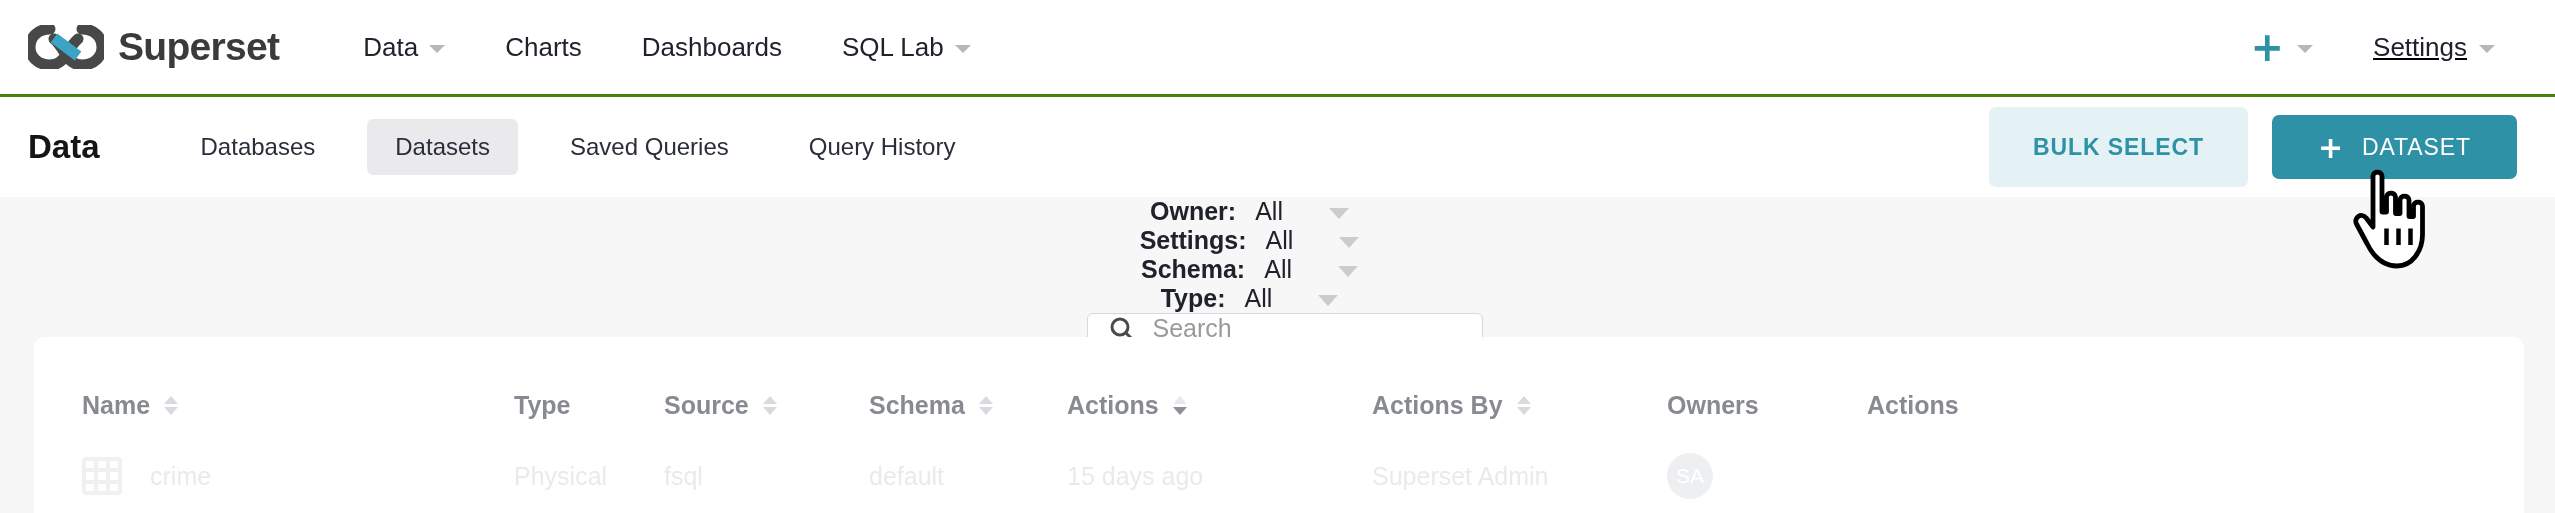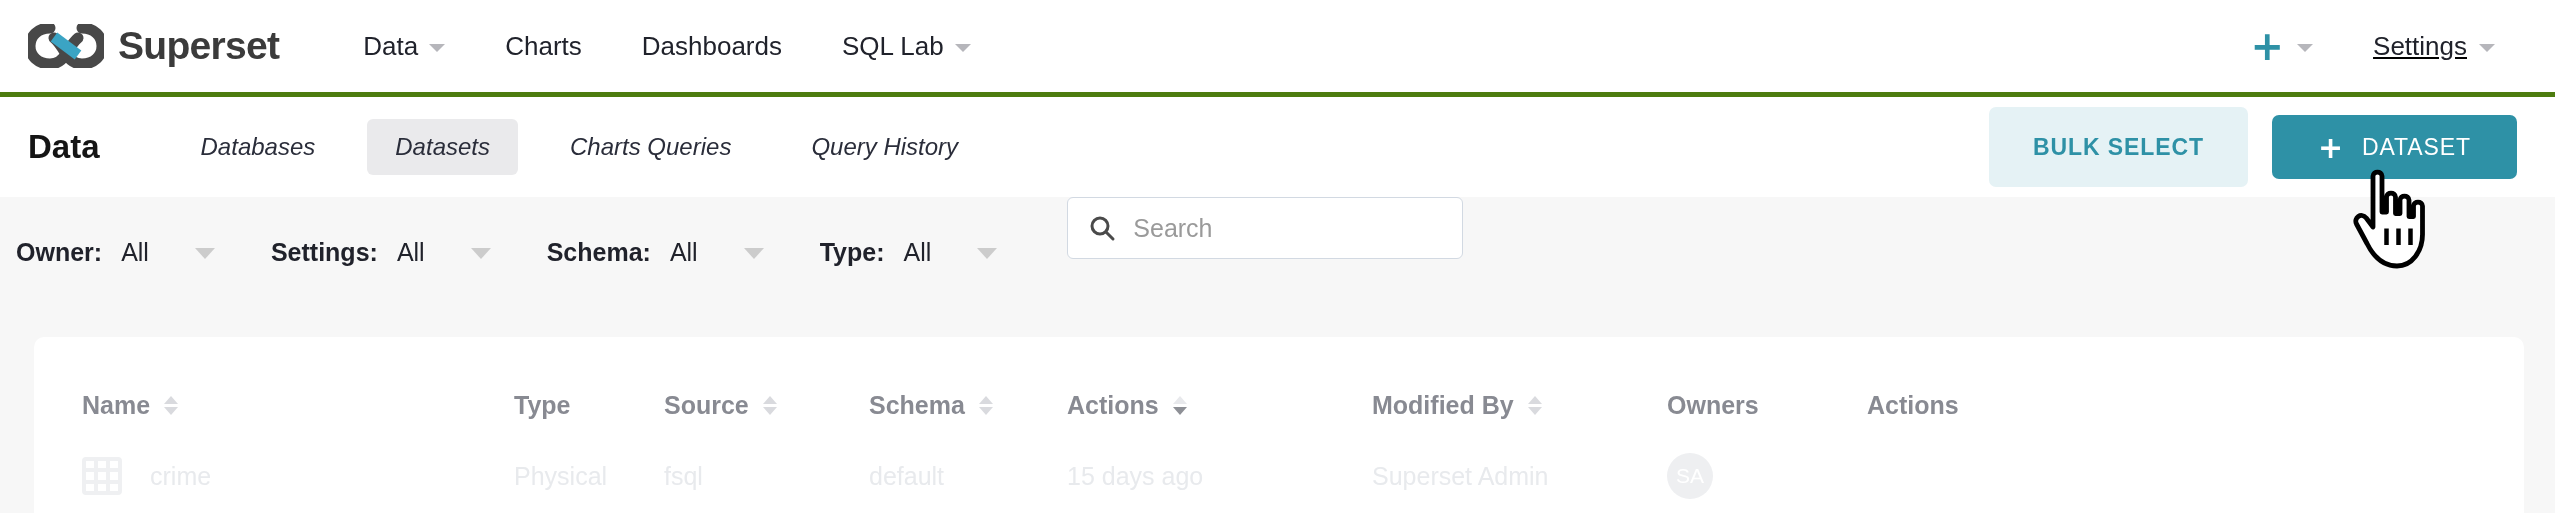--- a/index.html
+++ b/index.html
@@ -7,21 +7,21 @@
     width: 2555px; height: 513px;
     background: #f7f7f7;
     font-family: "Liberation Sans", sans-serif;
     overflow: hidden;
   }
 
   
   .navbar {
     height: 97px;
     background: #ffffff;
-    border-bottom: 5px solid #4d7c0f;
+    border-bottom: 3px solid #4d7c0f;
     display: flex;
     align-items: center;
     padding: 0 48px 0 28px;
     position: relative;
   }
   .brand { display: flex; align-items: center; gap: 14px; margin-right: 54px; }
   .brand-logo { width: 76px; height: 44px; display: block; flex: none; }
   .brand-name {
     font-size: 39px; font-weight: bold; color: #3b3b3b;
     letter-spacing: -0.7px; white-space: nowrap;
@@ -56,21 +56,21 @@
     height: 100px;
     background: #ffffff;
     display: flex; align-items: center;
     padding: 0 38px 0 28px;
     position: relative;
   }
   .page-title {
     font-size: 33px; font-weight: bold; color: #151515;
     margin-right: 73px; white-space: nowrap;
   }
-  .tabs { display: flex; align-items: flex-end; gap: 0; font-style: italic; }
+  .tabs { display: flex; align-items: flex-end; gap: 0; }
   .tab {
     font-size: 24px; color: #2a2d3a;
     padding: 14px 28px; border-radius: 6px;
     white-space: nowrap; cursor: pointer;
     margin-right: 24px;
   }
   .tab.active { background: #eaeaec; }
   .actions { margin-left: auto; display: flex; align-items: center; gap: 24px; }
   .btn {
     border-radius: 7px; font-size: 23px; letter-spacing: 0.9px;
@@ -88,22 +88,23 @@
   }
   .btn-primary .plus-sm {
     font-size: 30px; font-weight: bold; line-height: 0.7;
     font-family: "DejaVu Sans", sans-serif;
   }
 
   
   .filterbar {
     height: 110px;
     background: #f7f7f7;
-    display: flex; 
+    display: flex; align-items: center;
     padding: 0 16px;
+    flex-direction: column;
   }
   .filter {
     display: flex; align-items: center;
     margin-right: 56px; white-space: nowrap;
   }
   .filter-label { font-size: 25px; font-weight: bold; color: #20222b; margin-right: 19px; }
   .filter-value { font-size: 25px; color: #20222b; }
   .filter-caret {
     width: 0; height: 0;
     border-left: 10px solid transparent;
@@ -224,21 +225,21 @@
   <div class="page-title">Data</div>
 
   <div class="tabs">
     <div class="tab">
       <span>Databases</span>
     </div>
     <div class="tab active">
       <span>Datasets</span>
     </div>
     <div class="tab">
-      <span>Charts Queries</span>
+      <span>Saved Queries</span>
     </div>
     <div class="tab">
       <span>Query History</span>
     </div>
   </div>
 
   <div class="actions">
     <div class="btn btn-secondary">
       <span>BULK SELECT</span>
     </div>
@@ -324,21 +325,21 @@
           <div class="th-inner">
             <span>Actions</span>
             <span class="sorter active">
                 <i class="up"></i>
                 <i class="down"></i>
               </span>
           </div>
         </th>
         <th class="c-modby">
           <div class="th-inner">
-            <span>Modified By</span>
+            <span>Actions By</span>
             <span class="sorter">
                 <i class="up"></i>
                 <i class="down"></i>
               </span>
           </div>
         </th>
         <th class="c-owners">
           <div class="th-inner">
             <span>Owners</span>
           </div>

